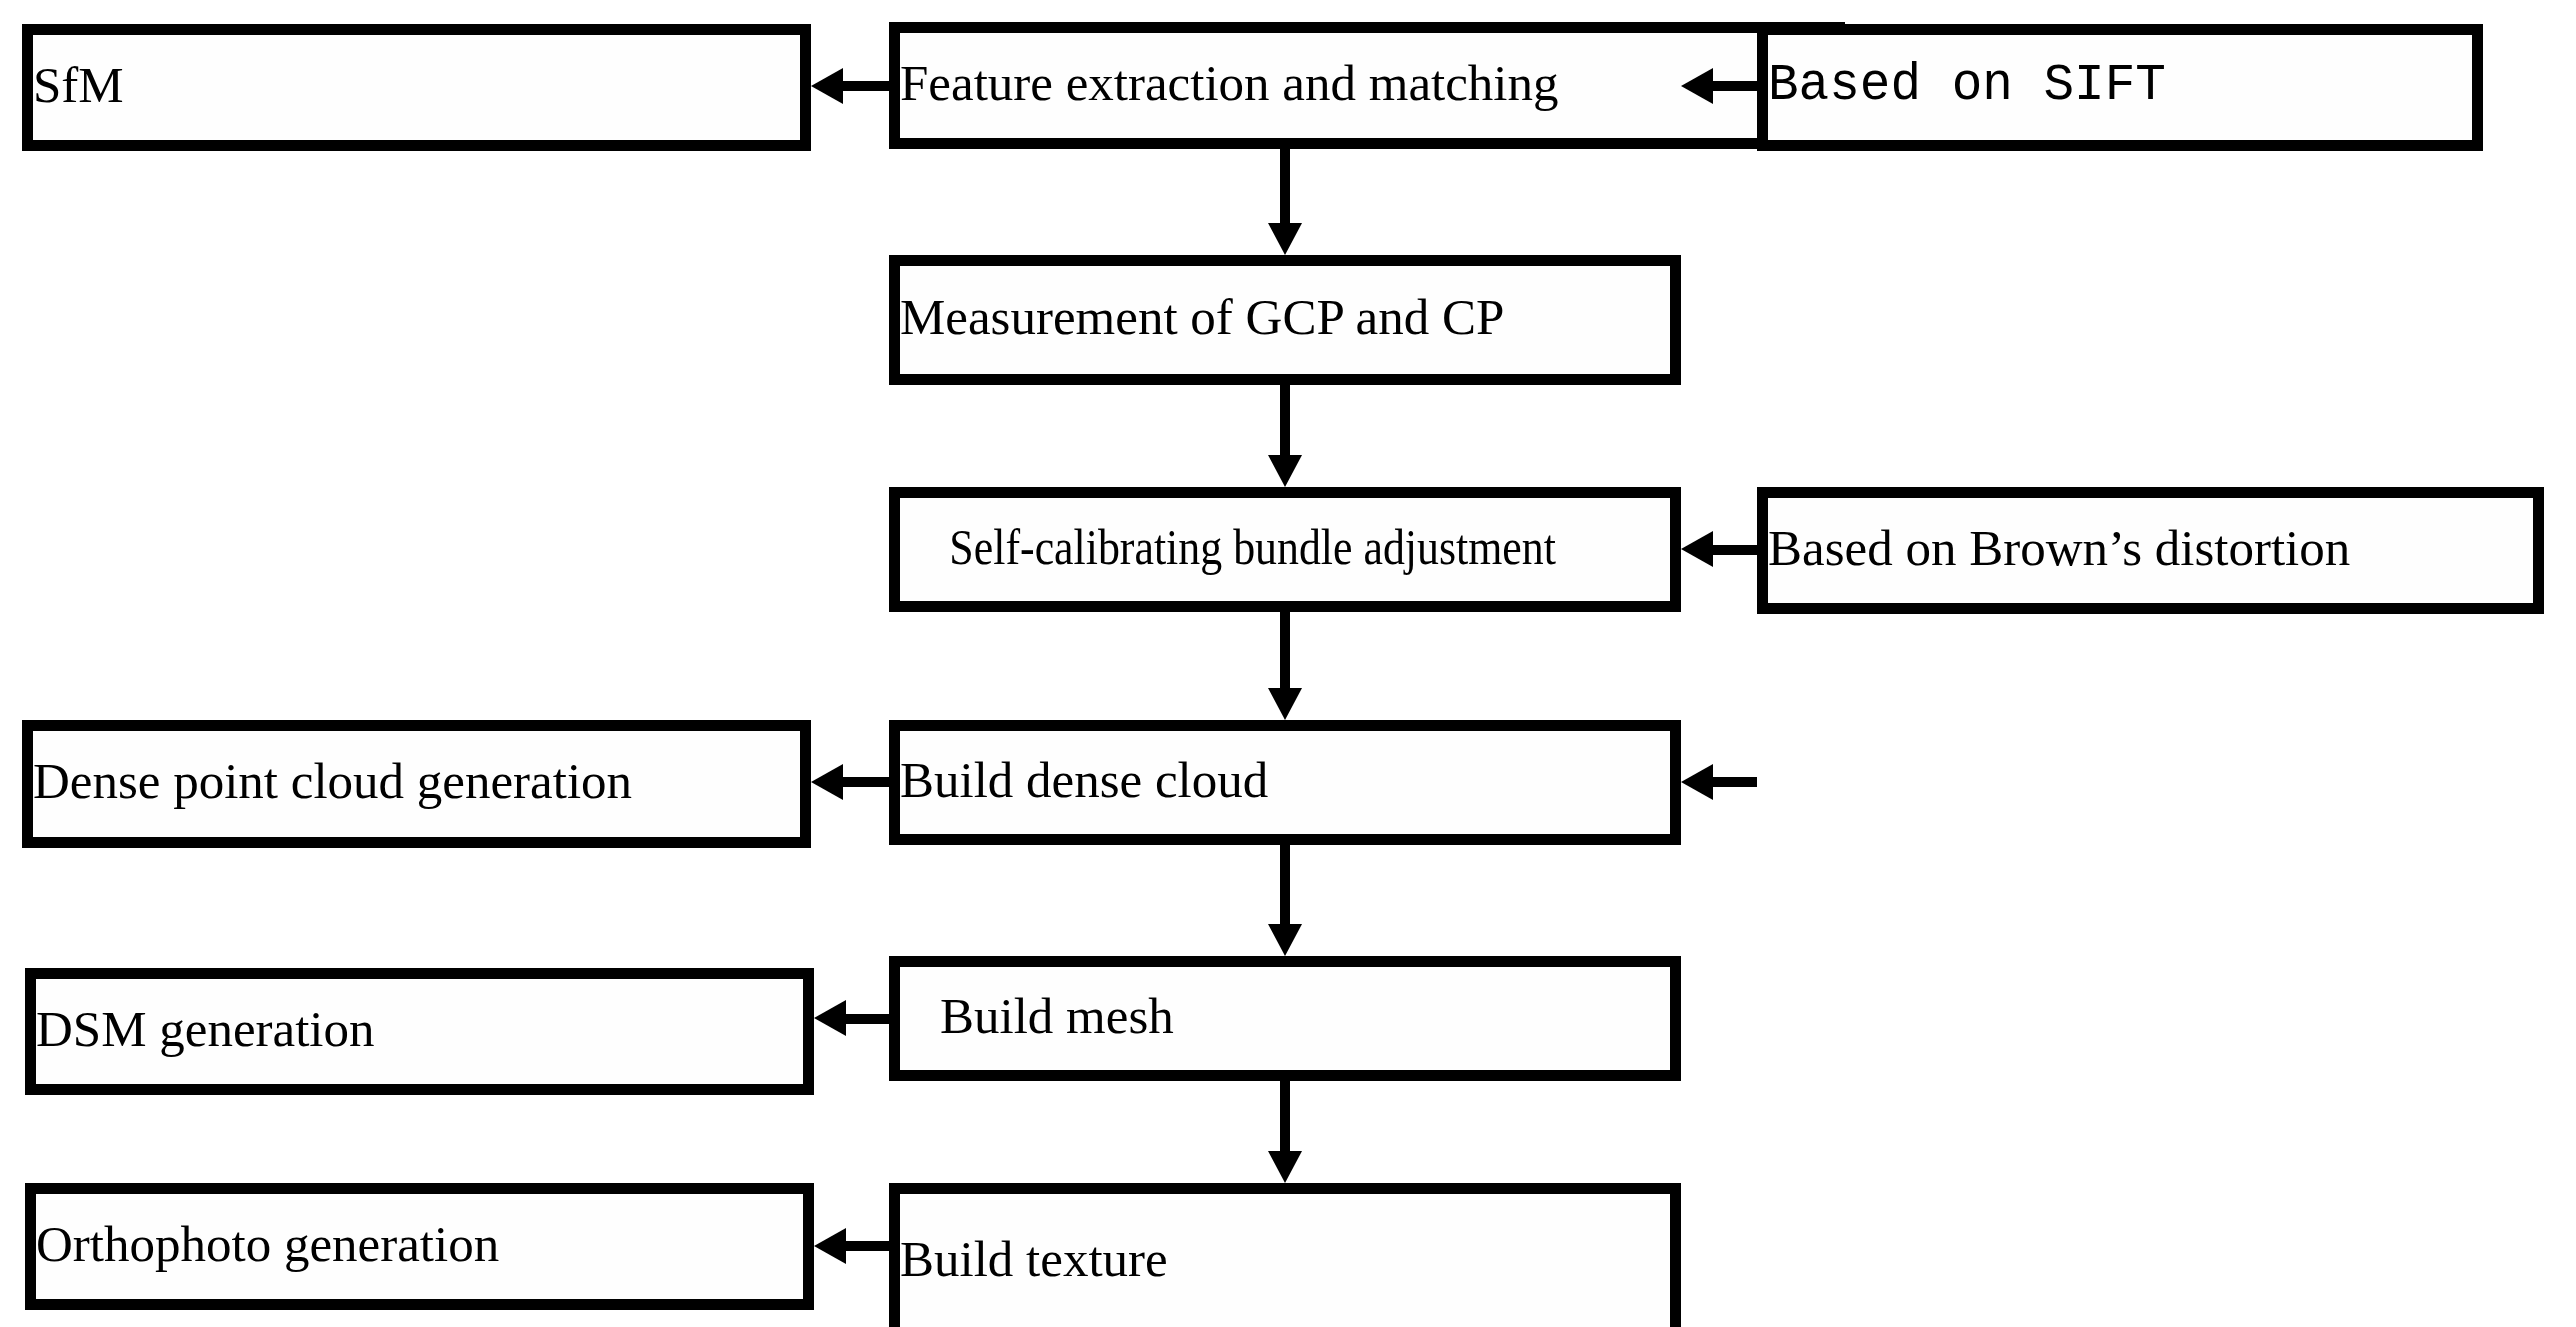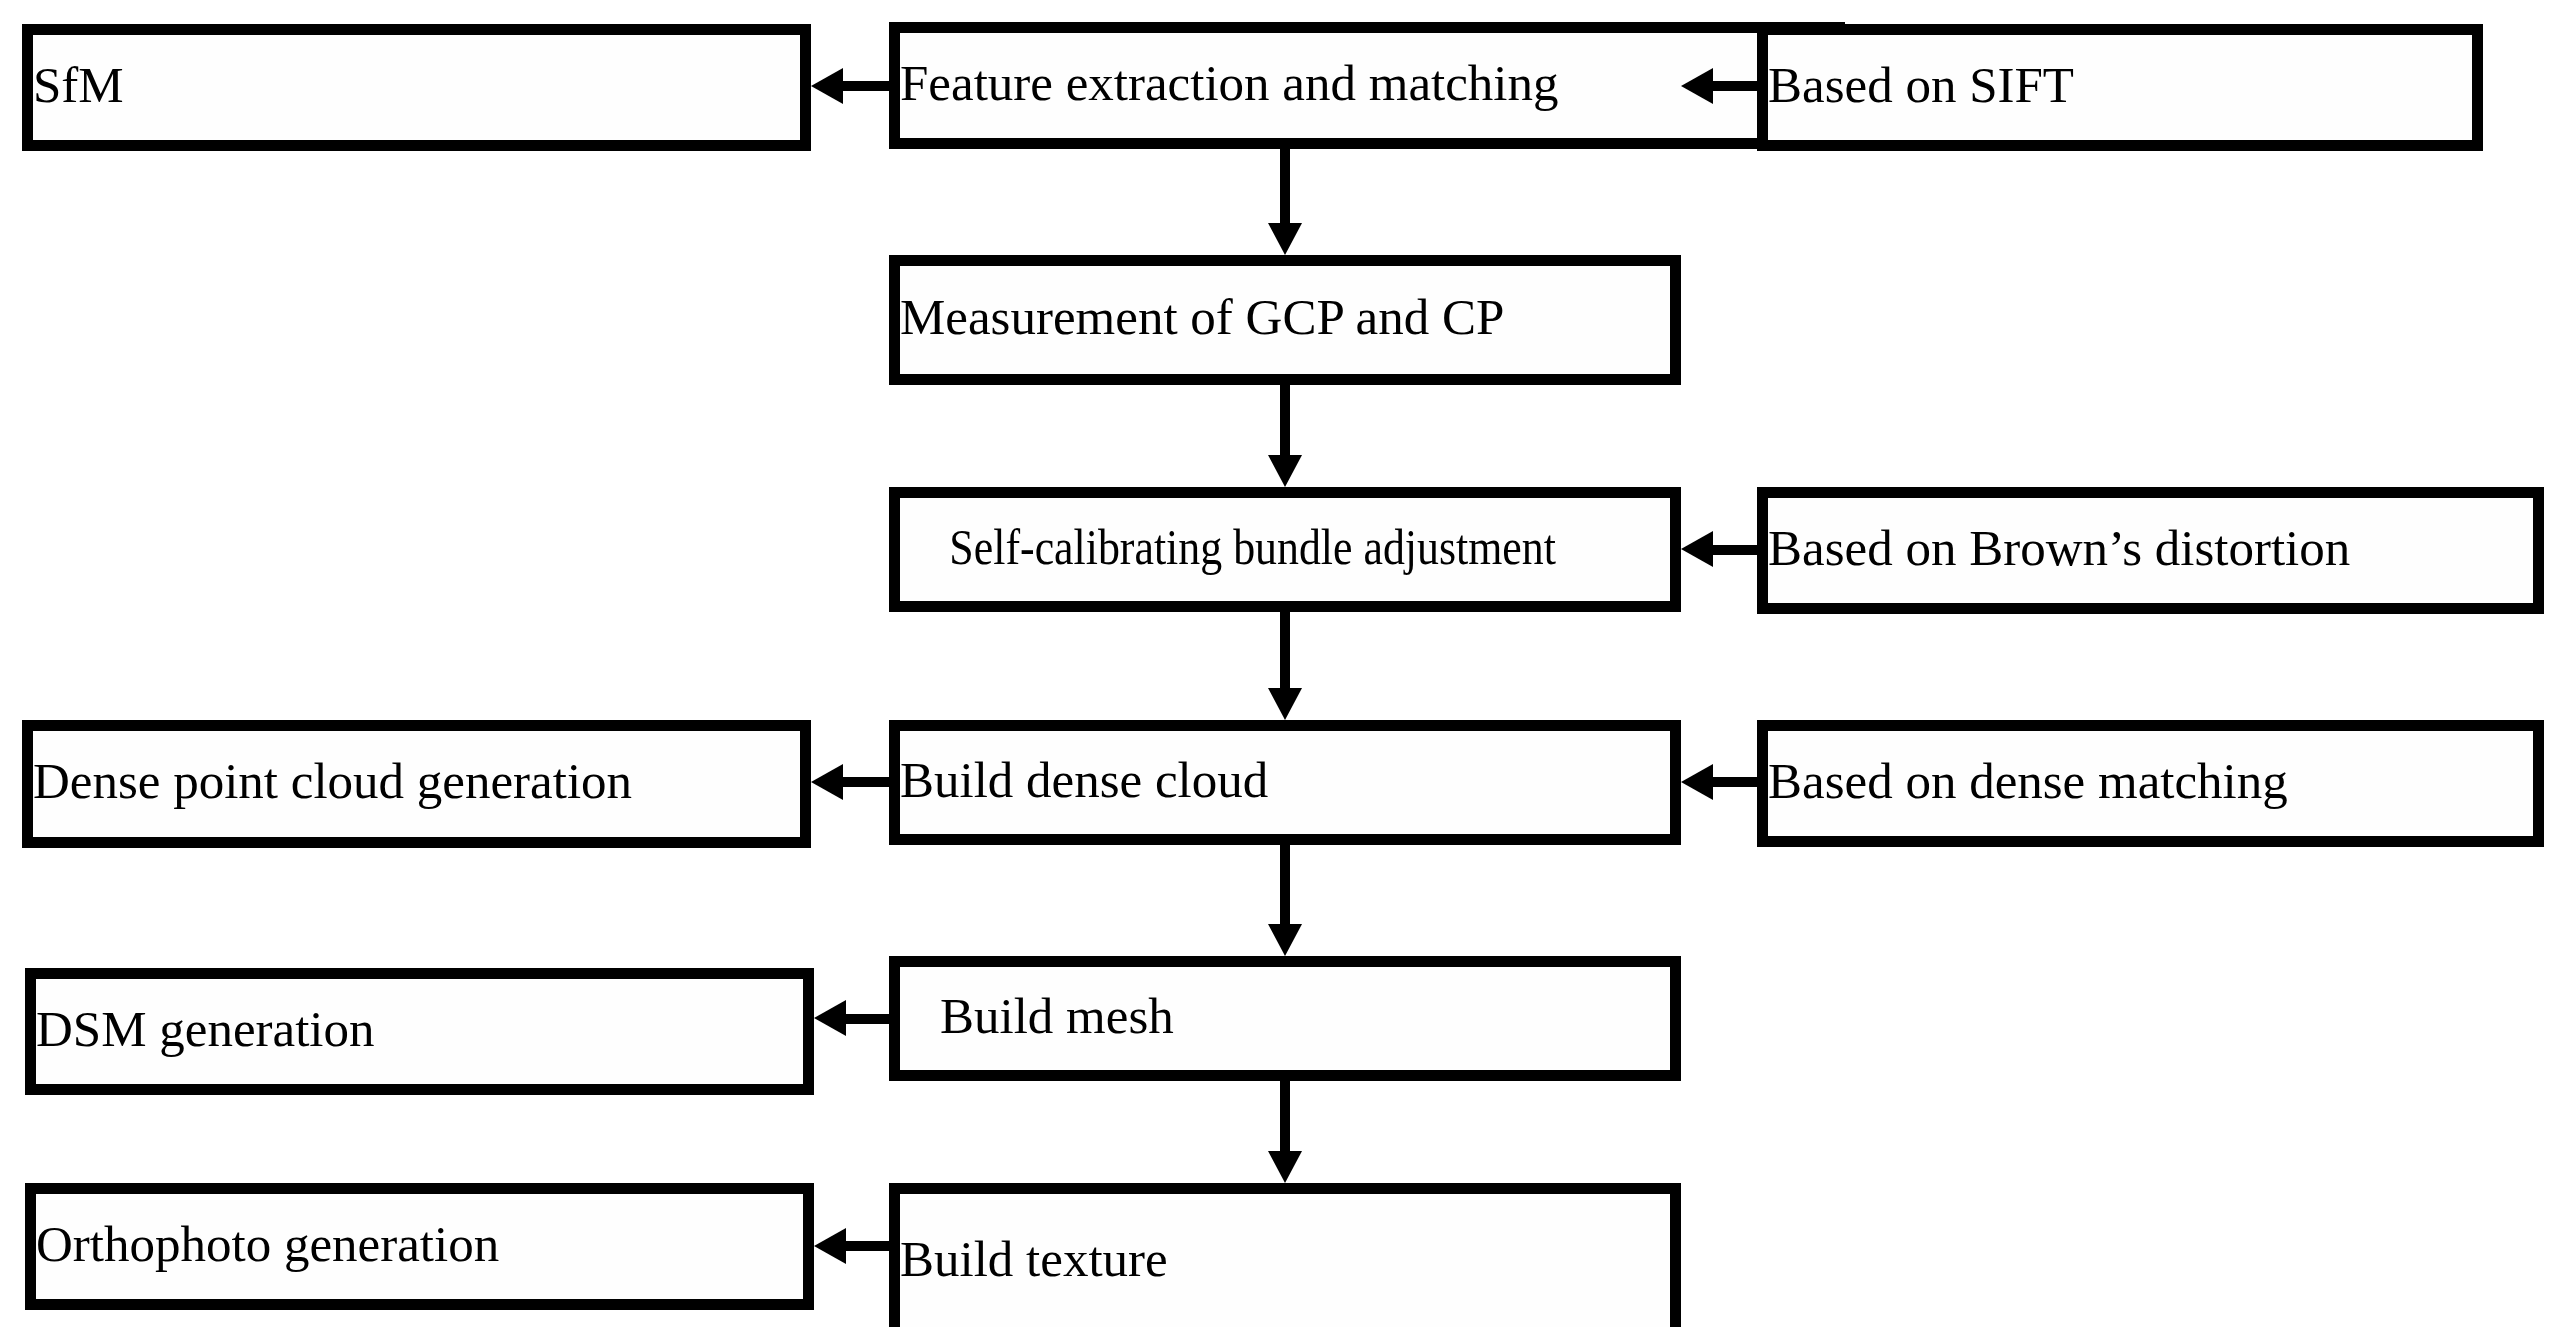--- a/index.html
+++ b/index.html
@@ -63,21 +63,21 @@
 <div class="canvas">
 
   <div class="node" style="left:22px; top:24px; width:789px; height:127px;">
     <span class="label">SfM</span>
   </div>
 
   <div class="node" style="left:889px; top:22px; width:956px; height:127px;">
     <span class="label">Feature extraction and matching</span>
   </div>
 
-  <div class="node" style="left:1757px; top:24px; width:726px; height:127px;">
+  <div class="node" style="left:1757px; top:24px; width:726px; height:127px;font-family:Liberation Mono, monospace;">
     <span class="label">Based on SIFT</span>
   </div>
 
   <div class="arrowhead left" style="left:811px; top:68px;"></div>
   <div class="edge-line" style="left:840px; top:81px; width:49px; height:10px;"></div>
 
   <div class="arrowhead left" style="left:1681px; top:68px;"></div>
   <div class="edge-line" style="left:1710px; top:81px; width:47px; height:10px;"></div>
 
   <div class="edge-line" style="left:1280px; top:149px; width:10px; height:76px;"></div>
@@ -105,23 +105,20 @@
   <div class="arrowhead down" style="left:1268px; top:688px;"></div>
 
   <div class="node" style="left:22px; top:720px; width:789px; height:128px;">
     <span class="label">Dense point cloud generation</span>
   </div>
 
   <div class="node" style="left:889px; top:720px; width:792px; height:125px;">
     <span class="label">Build dense cloud</span>
   </div>
 
-  <div class="node" style="left:1757px; top:720px; width:787px; height:127px;">
-    <span class="label">Based on dense matching</span>
-  </div>
 
   <div class="arrowhead left" style="left:811px; top:764px;"></div>
   <div class="edge-line" style="left:840px; top:777px; width:49px; height:10px;"></div>
 
   <div class="arrowhead left" style="left:1681px; top:764px;"></div>
   <div class="edge-line" style="left:1710px; top:777px; width:47px; height:10px;"></div>
 
   <div class="edge-line" style="left:1280px; top:845px; width:10px; height:81px;"></div>
   <div class="arrowhead down" style="left:1268px; top:924px;"></div>
 

